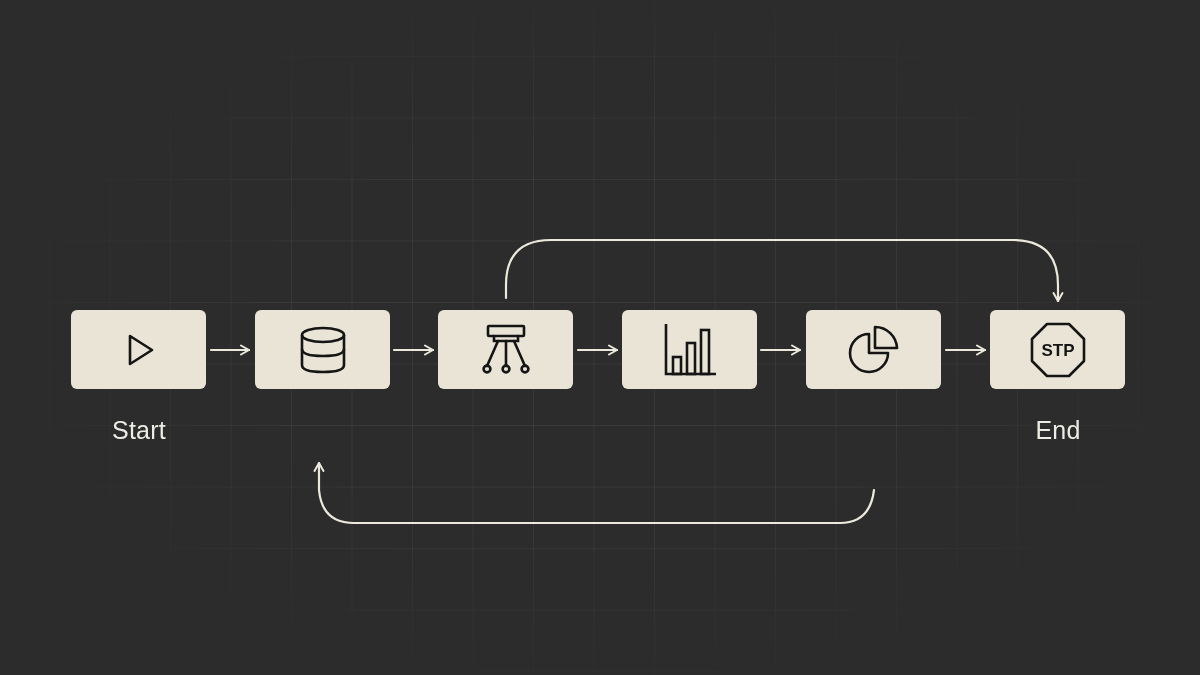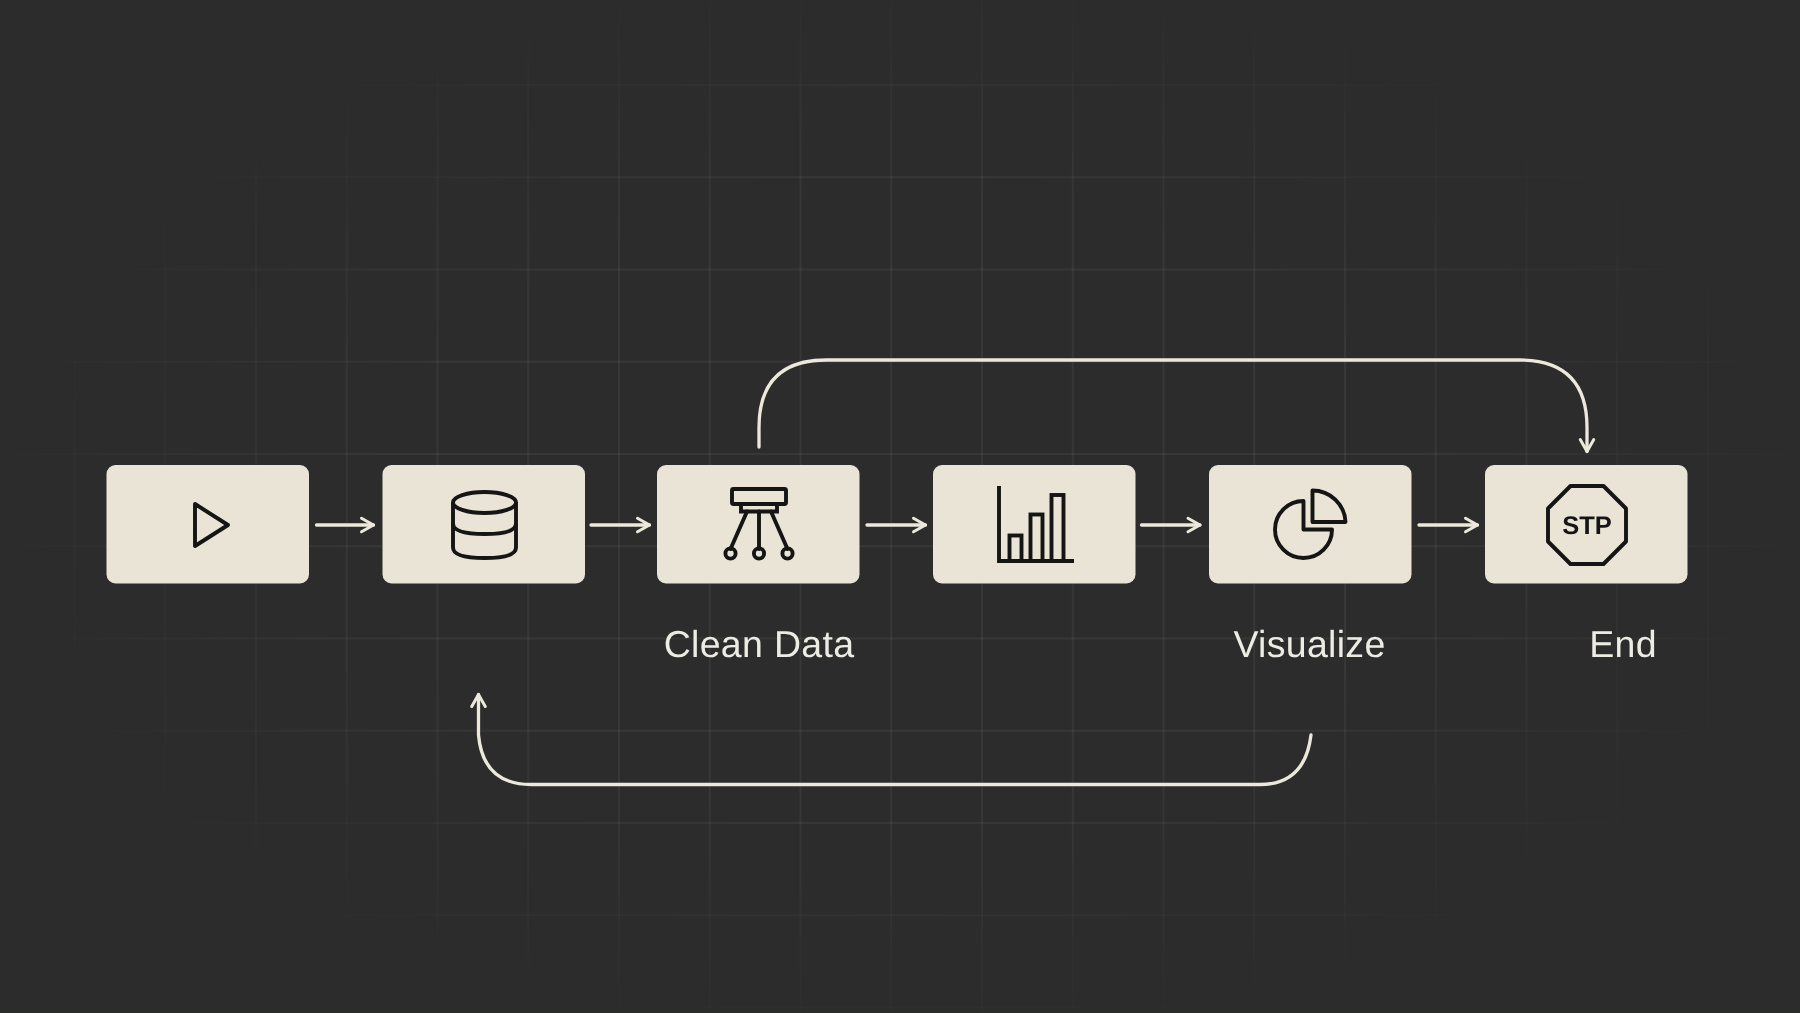--- a/index.html
+++ b/index.html
@@ -56,20 +56,21 @@
       <path d="M506,298 L506,285 Q506,240 551,240 L1013,240 Q1058,240 1058,285 L1058,301" marker-end="url(#arr)"></path>
       <path d="M874,490 Q870,523 840,523 L354,523 Q322,523 319,490 L319,463" marker-end="url(#arr)"></path>
     </g>
   </svg>
 
   <div class="node" style="left:71px;">
     <svg width="44" height="44" viewBox="0 0 44 44">
       <path d="M13,8 L35,22 L13,36 Z" fill="none" stroke="#151515" stroke-width="2.6" stroke-linejoin="round"></path>
     </svg>
   </div>
+  <div class="label" style="left:39px;">Start</div>
 
   <div class="node" style="left:255px;">
     <svg width="50" height="50" viewBox="0 0 50 50">
       <g fill="none" stroke="#151515" stroke-width="2.6">
         <ellipse cx="25" cy="10" rx="21" ry="7"></ellipse>
         <path d="M4,10 L4,40 Q4,47 25,47 Q46,47 46,40 L46,10"></path>
         <path d="M4,24 Q4,31 25,31 Q46,31 46,24"></path>
       </g>
     </svg>
   </div>
@@ -81,21 +82,20 @@
         <path d="M14,12 L14,17 L38,17 L38,12"></path>
         <path d="M18,17 L7,42"></path>
         <path d="M26,17 L26,42"></path>
         <path d="M34,17 L45,42"></path>
         <circle cx="7" cy="45" r="3.4"></circle>
         <circle cx="26" cy="45" r="3.4"></circle>
         <circle cx="45" cy="45" r="3.4"></circle>
       </g>
     </svg>
   </div>
-  <div class="label" style="left:406px;">Clean Data</div>
 
   <div class="node" style="left:622px;">
     <svg width="54" height="54" viewBox="0 0 54 54">
       <g fill="none" stroke="#151515" stroke-width="2.6" stroke-linejoin="miter">
         <path d="M3,1 L3,51 L53,51"></path>
         <rect x="10" y="34" width="8" height="17"></rect>
         <rect x="24" y="20" width="8" height="31"></rect>
         <rect x="38" y="7" width="8" height="44"></rect>
       </g>
     </svg>
@@ -103,24 +103,23 @@
 
   <div class="node" style="left:806px;">
     <svg width="54" height="54" viewBox="0 0 54 54">
       <g fill="none" stroke="#151515" stroke-width="2.6" stroke-linejoin="round">
         <path d="M22,11 A19,19 0 1 0 41,30 L22,30 Z"></path>
         <path d="M28,4 A22,22 0 0 1 50,25 L28,25 Z"></path>
       </g>
     </svg>
   </div>
   <div class="label" style="left:773px;">
-    <div>Visualize</div>
   </div>
 
   <div class="node" style="left:990px;">
     <svg width="56" height="56" viewBox="0 0 56 56">
       <path d="M17,2 L39,2 L54,17 L54,39 L39,54 L17,54 L2,39 L2,17 Z" fill="none" stroke="#151515" stroke-width="2.6" stroke-linejoin="round"></path>
       <text x="28" y="34" text-anchor="middle" font-family="Liberation Sans, sans-serif" font-weight="bold" font-size="17" fill="#151515">STP</text>
     </svg>
   </div>
-  <div class="label" style="left:982px;">End</div>
+  <div class="label" style="left:958px;">End</div>
 
 </div>
 
 </body></html>

